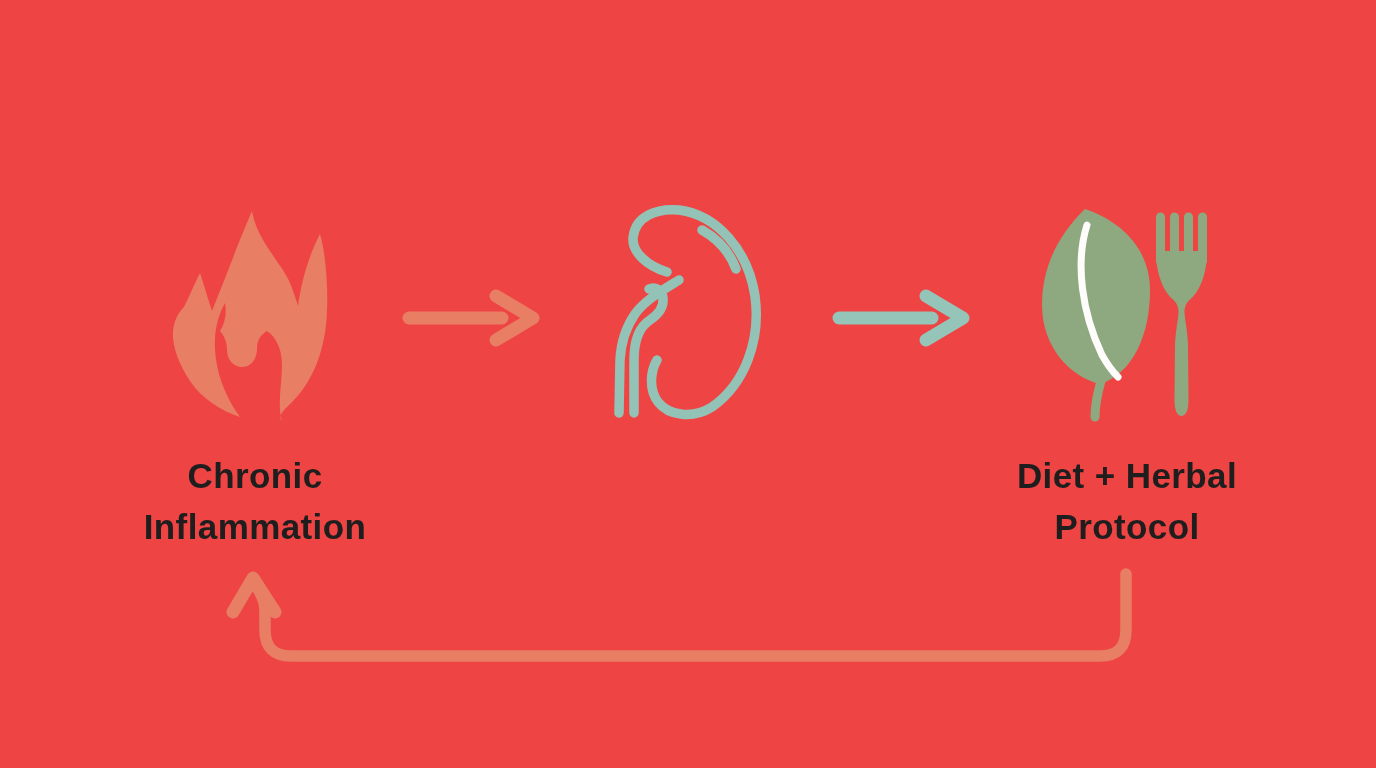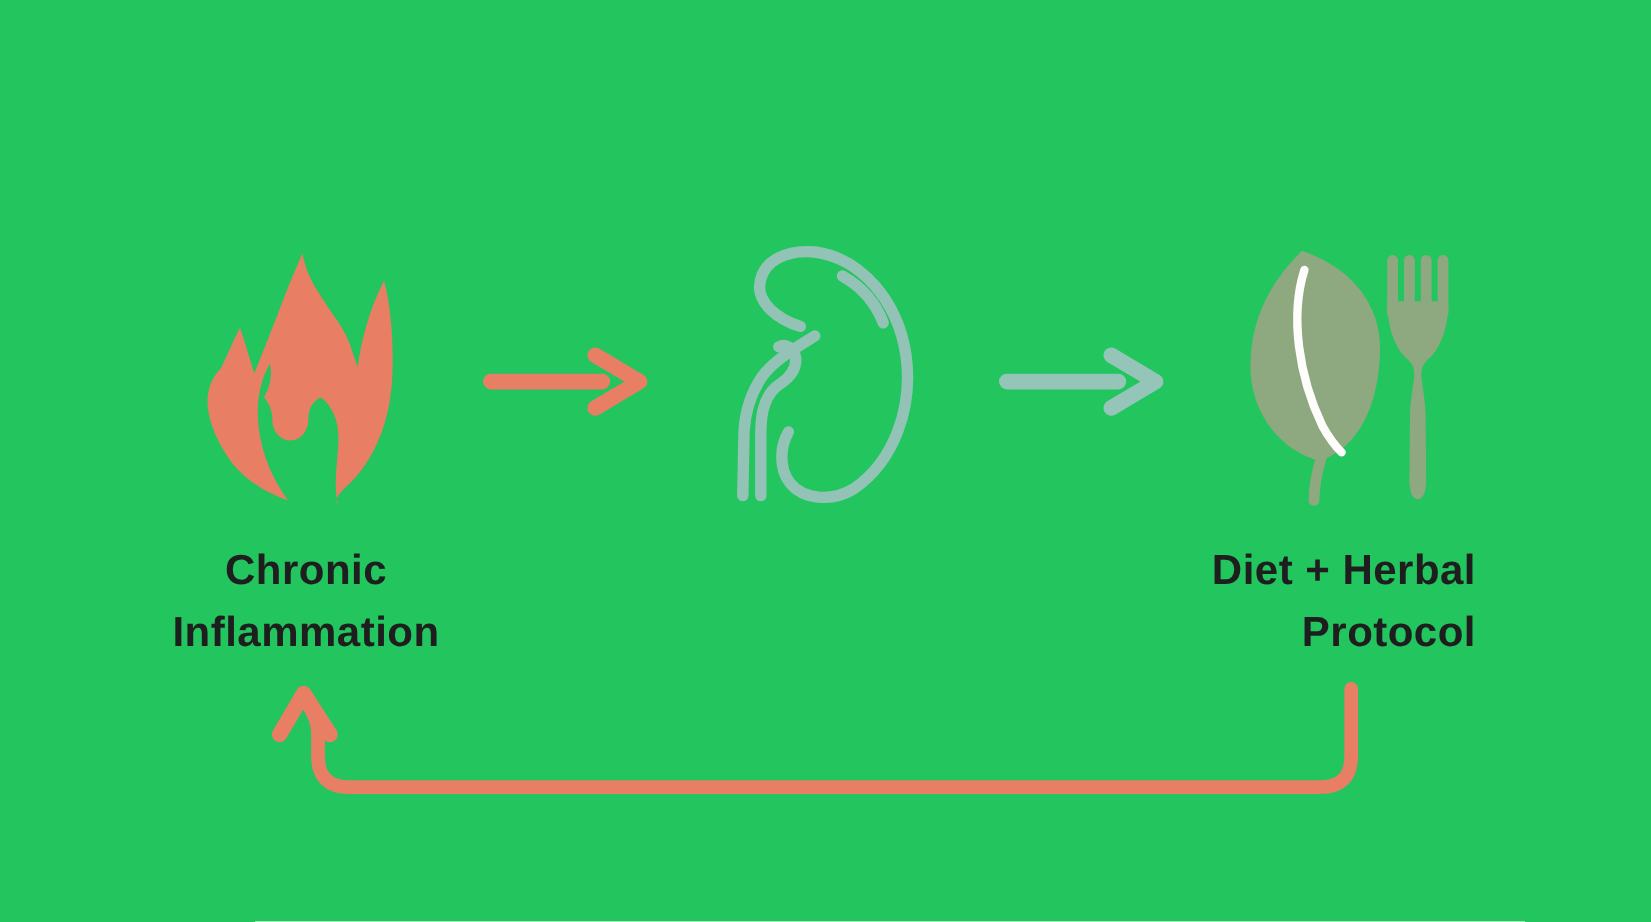--- a/index.html
+++ b/index.html
@@ -4,39 +4,39 @@
 <style>
   html, body {
     margin: 0;
     padding: 0;
     background: #fffdfb;
   }
   .stage {
     position: relative;
     width: 1376px;
     height: 768px;
-    background: #22c55e;
+    background: #ef4444;
     overflow: hidden;
     font-family: "Liberation Sans", "DejaVu Sans", sans-serif;
   }
   .abs { position: absolute; }
   .node-label {
     position: absolute;
     top: 450px;
     width: 300px;
     text-align: center;
     font-size: 35px;
     line-height: 51px;
     font-weight: 600;
     letter-spacing: 0.4px;
     color: #1e1e1e;
   }
   .label-1 { left: 105px; }
   .label-2 { left: 540px; }
-  .label-3 { left: 930px; text-align: right; }
+  .label-3 { left: 977px; }
   svg { display: block; }
 </style>
 </head>
 <body>
 
 <div class="stage">
 
   <div class="abs" style="left:170px; top:207px; width:160px; height:222px;">
     <svg width="160" height="222" viewBox="0 0 160 222" aria-hidden="true">
       <path fill="#E87E64" d="

